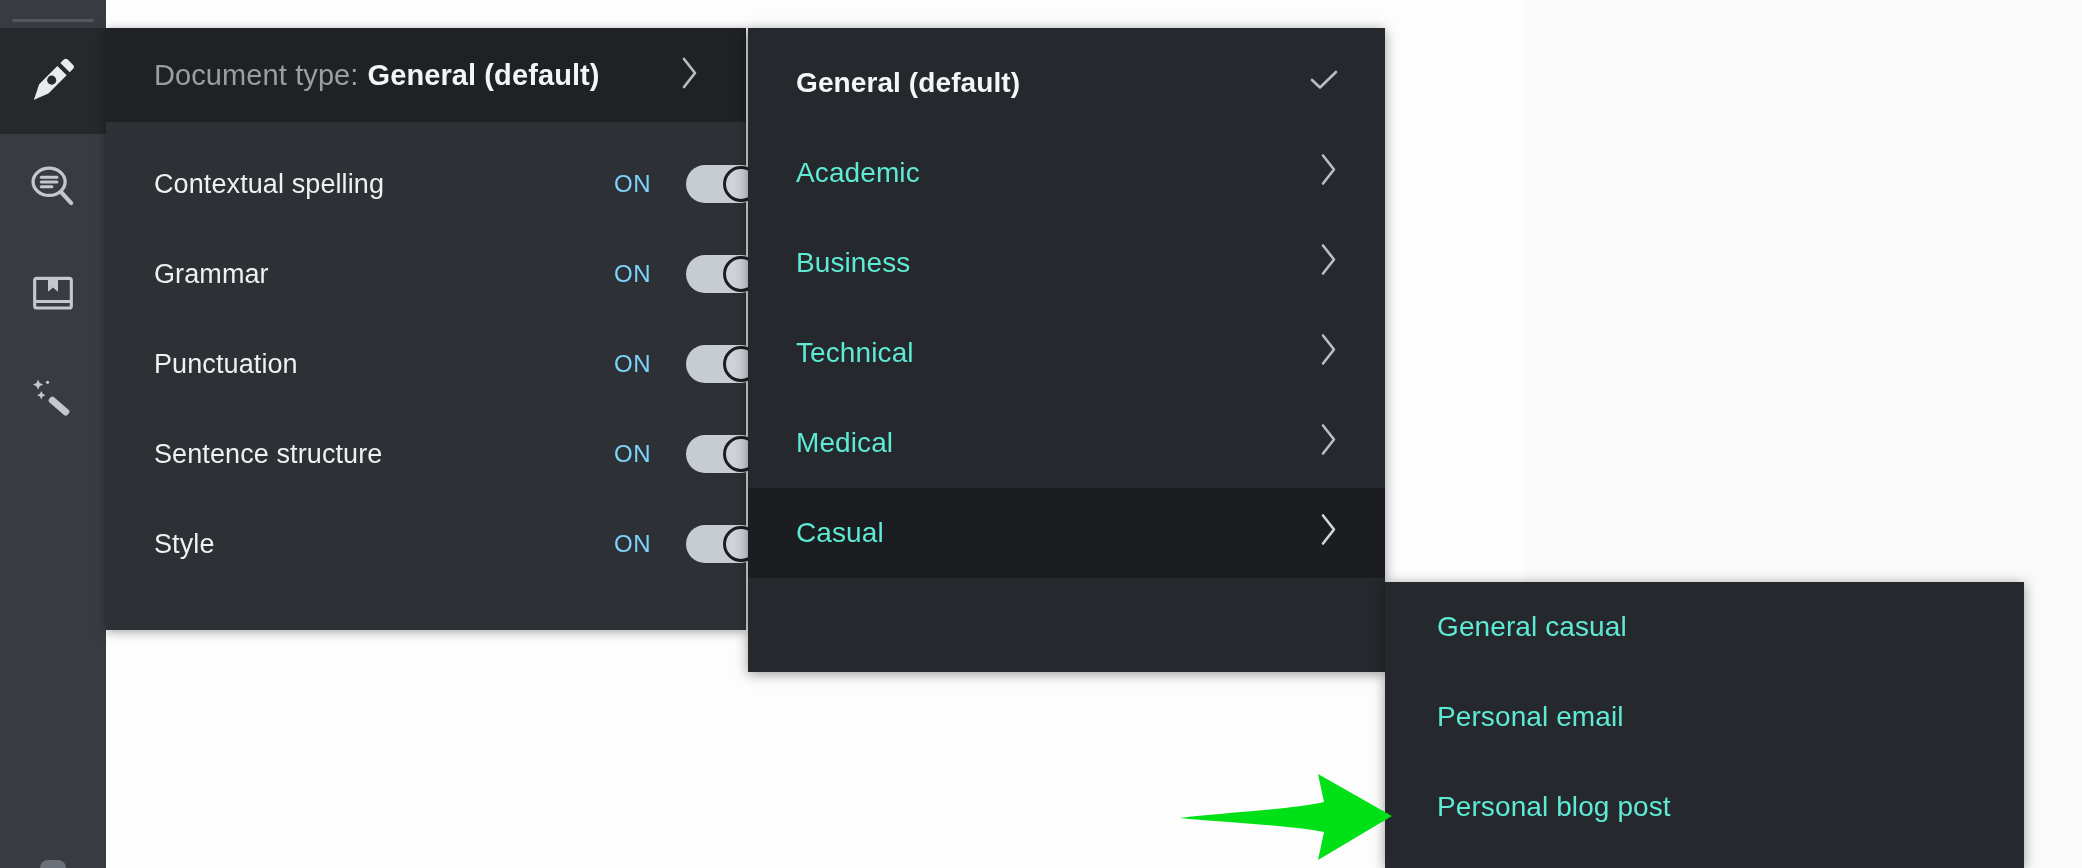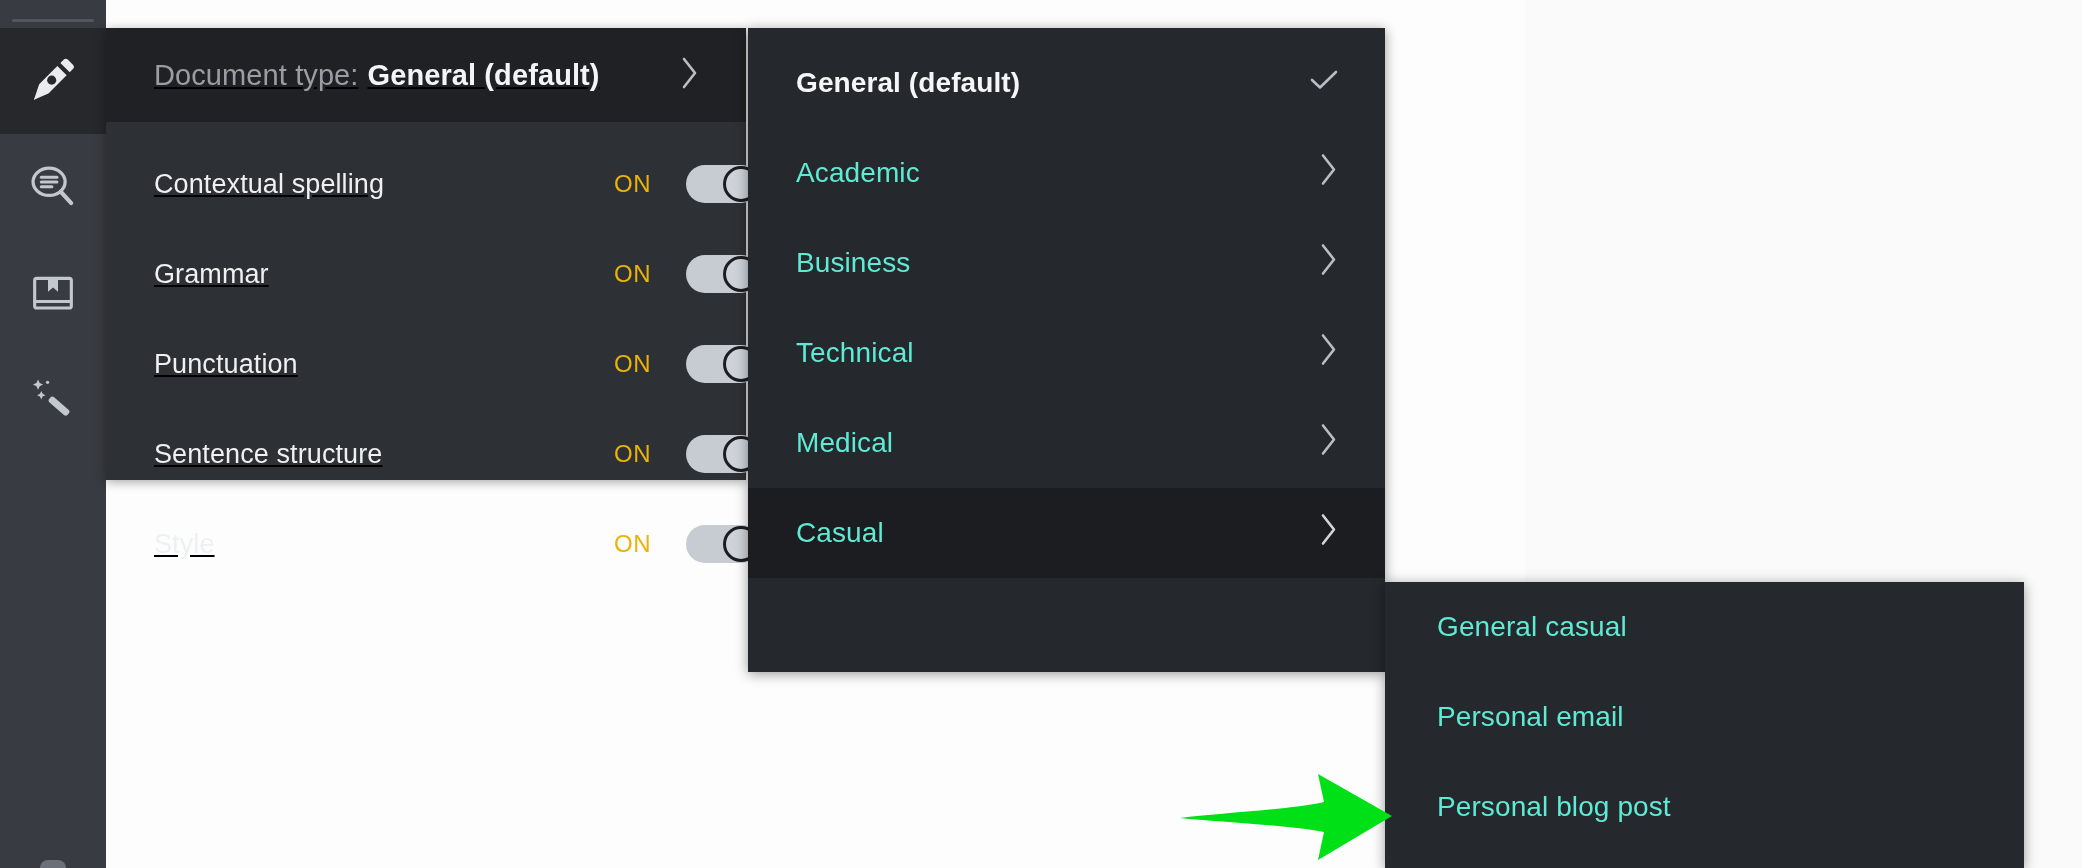--- a/index.html
+++ b/index.html
@@ -63,24 +63,23 @@
     left: 40px; bottom: -8px;
     width: 26px; height: 16px;
     background: #6c7078;
     border-radius: 13px;
   }
 
   
   .panel1 {
     position: absolute;
     left: 106px; top: 28px;
-    width: 640px; height: 452px;
+    width: 640px; height: 602px;
     background: #2d3034;
     box-shadow: 0 2px 10px rgba(0,0,0,.35);
-    text-decoration: underline;
   }
   .panel1-header {
     position: relative;
     height: 94px;
     background: #1f2124;
     display: flex;
     align-items: center;
     padding: 0 0 0 48px;
     box-sizing: border-box;
   }
@@ -115,21 +114,21 @@
   }
   .toggle-row .t-label {
     font-size: 27px;
     color: #eef0f2;
     letter-spacing: .1px;
   }
   .toggle-row .t-state {
     position: absolute;
     left: 508px;
     font-size: 24px;
-    color: #eab308;
+    color: #7dd3fc;
     letter-spacing: .6px;
   }
   .switch {
     position: absolute;
     left: 580px;
     width: 74px; height: 38px;
     border-radius: 19px;
     background: #c7ccd3;
   }
   .switch .knob {

